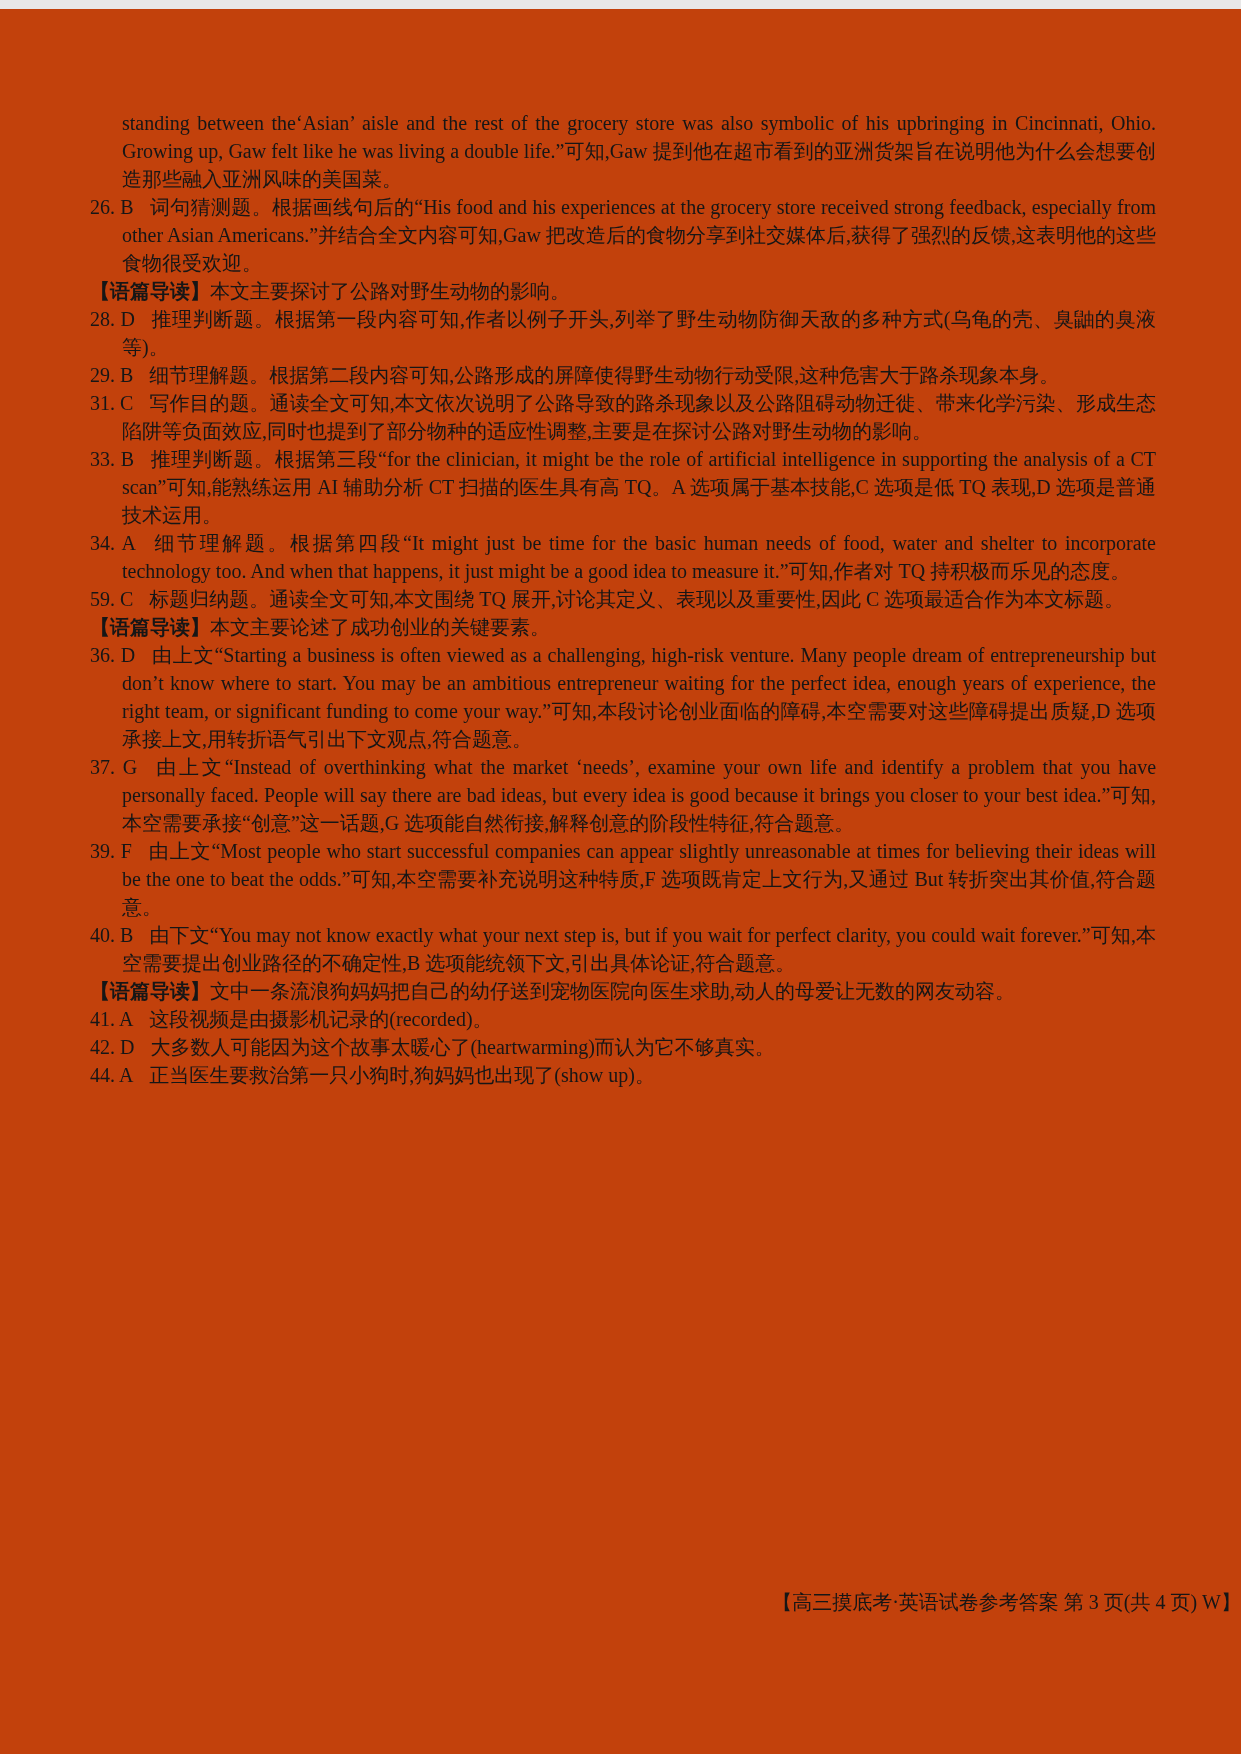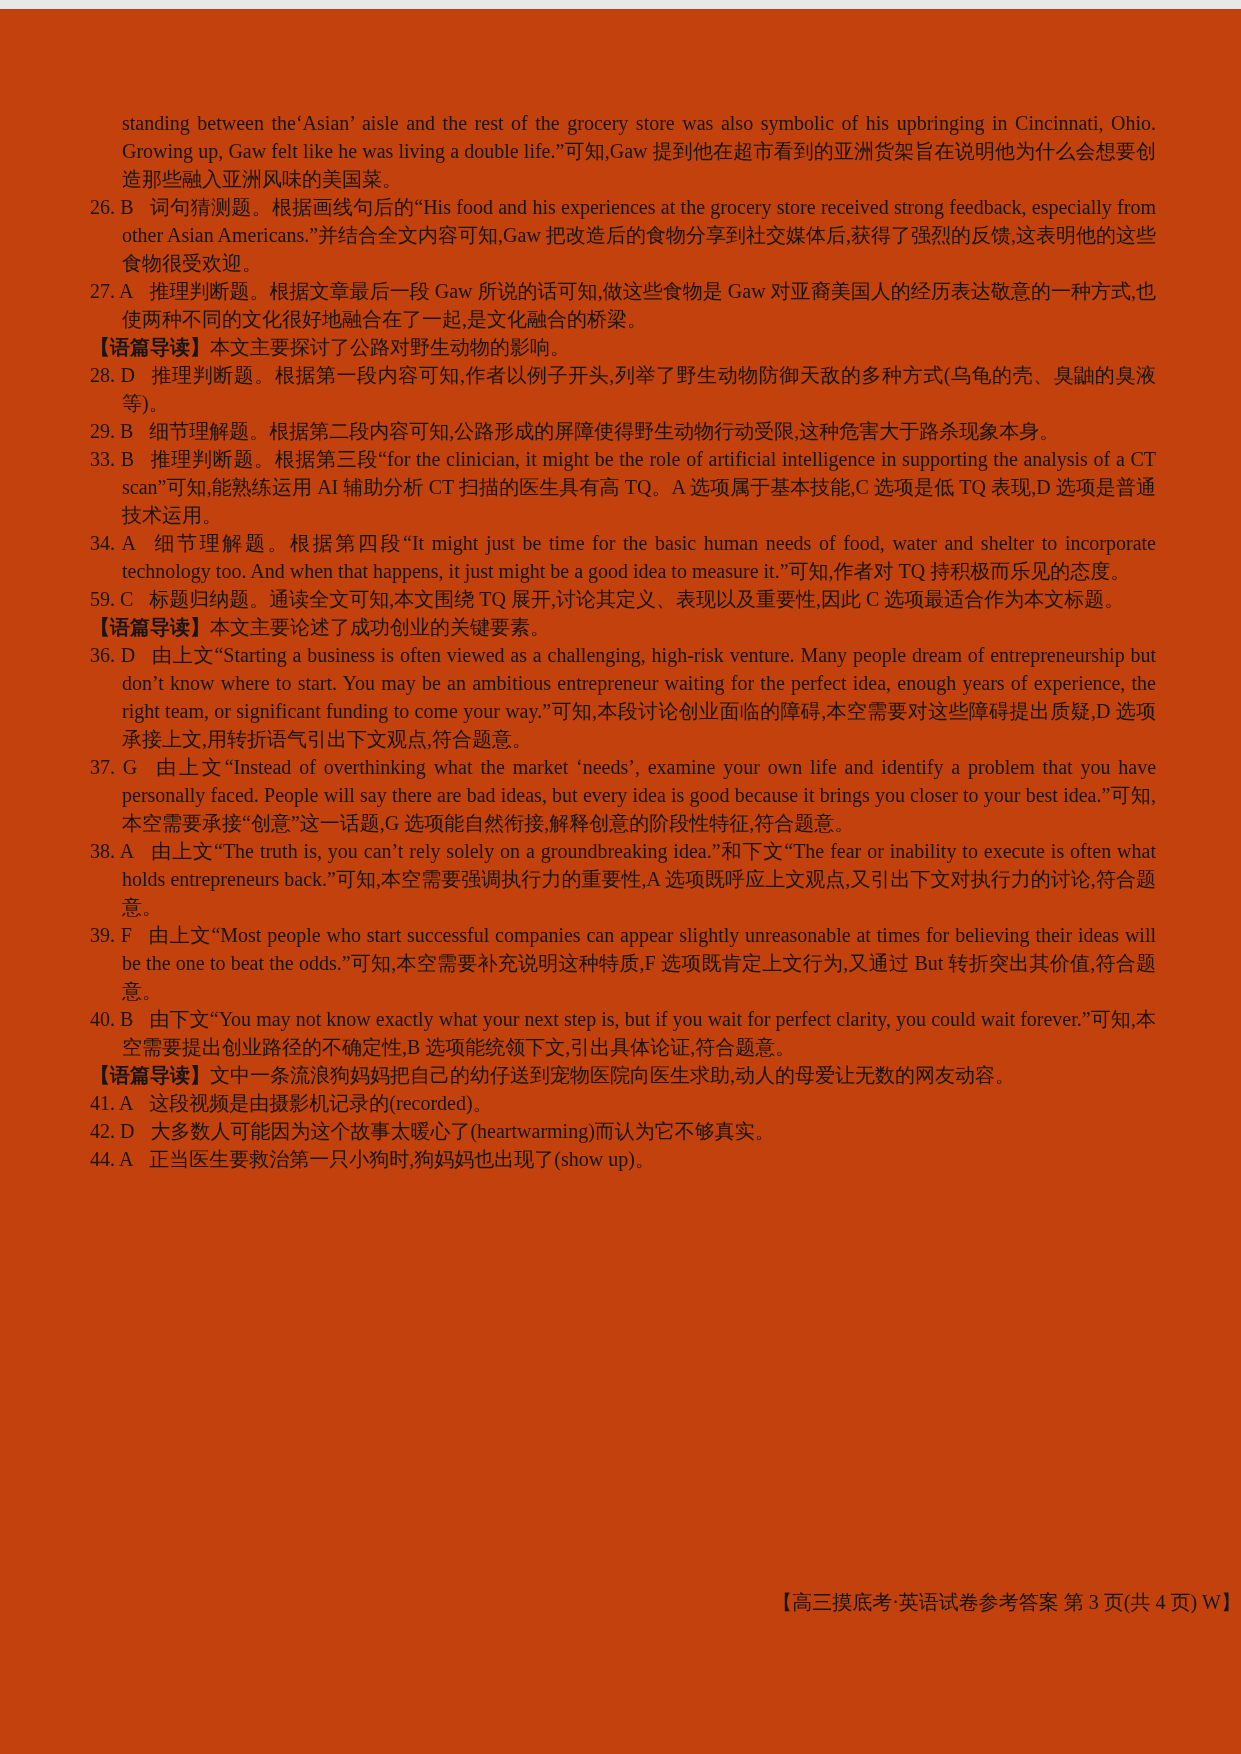--- a/index.html
+++ b/index.html
@@ -52,31 +52,30 @@
     color: #161616;
   }
 </style>
 </head>
 <body>
 
 <div class="page">
   <div class="content">
       <p class="block continuation">standing between the‘Asian’ aisle and the rest of the grocery store was also symbolic of his upbringing in Cincinnati, Ohio. Growing up, Gaw felt like he was living a double life.”可知,Gaw 提到他在超市看到的亚洲货架旨在说明他为什么会想要创造那些融入亚洲风味的美国菜。</p>
       <p class="block item"><span class="label">26. B</span><span>词句猜测题。根据画线句后的“His food and his experiences at the grocery store received strong feedback, especially from other Asian Americans.”并结合全文内容可知,Gaw 把改造后的食物分享到社交媒体后,获得了强烈的反馈,这表明他的这些食物很受欢迎。</span></p>
-      <p class="block item"><span class="label">27. A</span><span>推理判断题。根据文章最后一段 Gaw 所说的话可知,做这些食物是 Gaw 对亚裔美国人的经历表达敬意的一种方式,也使两种不同的文化很好地融合在了一起,是文化融合的桥梁。</span></p>
       <p class="block guide"><span class="guide-tag">【语篇导读】</span><span>本文主要探讨了公路对野生动物的影响。</span></p>
       <p class="block item"><span class="label">28. D</span><span>推理判断题。根据第一段内容可知,作者以例子开头,列举了野生动物防御天敌的多种方式(乌龟的壳、臭鼬的臭液等)。</span></p>
       <p class="block item"><span class="label">29. B</span><span>细节理解题。根据第二段内容可知,公路形成的屏障使得野生动物行动受限,这种危害大于路杀现象本身。</span></p>
+      <p class="block item"><span class="label">31. C</span><span>写作目的题。通读全文可知,本文依次说明了公路导致的路杀现象以及公路阻碍动物迁徙、带来化学污染、形成生态陷阱等负面效应,同时也提到了部分物种的适应性调整,主要是在探讨公路对野生动物的影响。</span></p>
       <p class="block item"><span class="label">33. B</span><span>推理判断题。根据第三段“for the clinician, it might be the role of artificial intelligence in supporting the analysis of a CT scan”可知,能熟练运用 AI 辅助分析 CT 扫描的医生具有高 TQ。A 选项属于基本技能,C 选项是低 TQ 表现,D 选项是普通技术运用。</span></p>
       <p class="block item"><span class="label">34. A</span><span>细节理解题。根据第四段“It might just be time for the basic human needs of food, water and shelter to incorporate technology too. And when that happens, it just might be a good idea to measure it.”可知,作者对 TQ 持积极而乐见的态度。</span></p>
       <p class="block item"><span class="label">59. C</span><span>标题归纳题。通读全文可知,本文围绕 TQ 展开,讨论其定义、表现以及重要性,因此 C 选项最适合作为本文标题。</span></p>
       <p class="block guide"><span class="guide-tag">【语篇导读】</span><span>本文主要论述了成功创业的关键要素。</span></p>
       <p class="block item"><span class="label">36. D</span><span>由上文“Starting a business is often viewed as a challenging, high-risk venture. Many people dream of entrepreneurship but don’t know where to start. You may be an ambitious entrepreneur waiting for the perfect idea, enough years of experience, the right team, or significant funding to come your way.”可知,本段讨论创业面临的障碍,本空需要对这些障碍提出质疑,D 选项承接上文,用转折语气引出下文观点,符合题意。</span></p>
       <p class="block item"><span class="label">37. G</span><span>由上文“Instead of overthinking what the market ‘needs’, examine your own life and identify a problem that you have personally faced. People will say there are bad ideas, but every idea is good because it brings you closer to your best idea.”可知,本空需要承接“创意”这一话题,G 选项能自然衔接,解释创意的阶段性特征,符合题意。</span></p>
-      <p class="block item"><span class="label">38. A</span><span>由上文“The truth is, you can’t rely solely on a groundbreaking idea.”和下文“The fear or inability to execute is often what holds entrepreneurs back.”可知,本空需要强调执行力的重要性,A 选项既呼应上文观点,又引出下文对执行力的讨论,符合题意。</span></p>
       <p class="block item"><span class="label">39. F</span><span>由上文“Most people who start successful companies can appear slightly unreasonable at times for believing their ideas will be the one to beat the odds.”可知,本空需要补充说明这种特质,F 选项既肯定上文行为,又通过 But 转折突出其价值,符合题意。</span></p>
       <p class="block item"><span class="label">40. B</span><span>由下文“You may not know exactly what your next step is, but if you wait for perfect clarity, you could wait forever.”可知,本空需要提出创业路径的不确定性,B 选项能统领下文,引出具体论证,符合题意。</span></p>
       <p class="block guide"><span class="guide-tag">【语篇导读】</span><span>文中一条流浪狗妈妈把自己的幼仔送到宠物医院向医生求助,动人的母爱让无数的网友动容。</span></p>
       <p class="block item"><span class="label">41. A</span><span>这段视频是由摄影机记录的(recorded)。</span></p>
       <p class="block item"><span class="label">42. D</span><span>大多数人可能因为这个故事太暖心了(heartwarming)而认为它不够真实。</span></p>
       <p class="block item"><span class="label">44. A</span><span>正当医生要救治第一只小狗时,狗妈妈也出现了(show up)。</span></p>
     </div>
   <div class="footer">【高三摸底考·英语试卷参考答案  第 3 页(共 4 页)  W】</div>
 </div>
 

